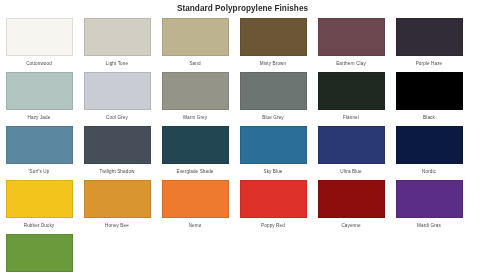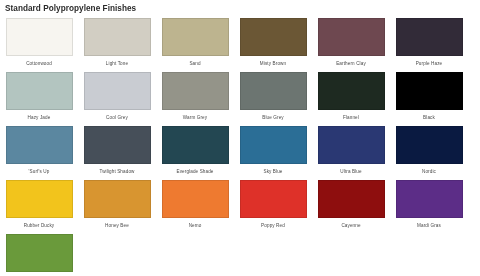--- a/index.html
+++ b/index.html
@@ -26,20 +26,21 @@
 
   .page-title {
     font-size: 8.2px;
     font-weight: bold;
     color: #2b2b2b;
     letter-spacing: 0.05px;
     margin: 0;
     padding: 4px 0 0 5px;
     line-height: 10px;
     white-space: nowrap;
+    text-align: center;
   }
 
   .swatch-grid {
     display: flex;
     flex-wrap: wrap;
     align-content: flex-start;
     padding: 4px 0 0 0;
     margin: 0;
     box-sizing: border-box;
     width: 480px;

